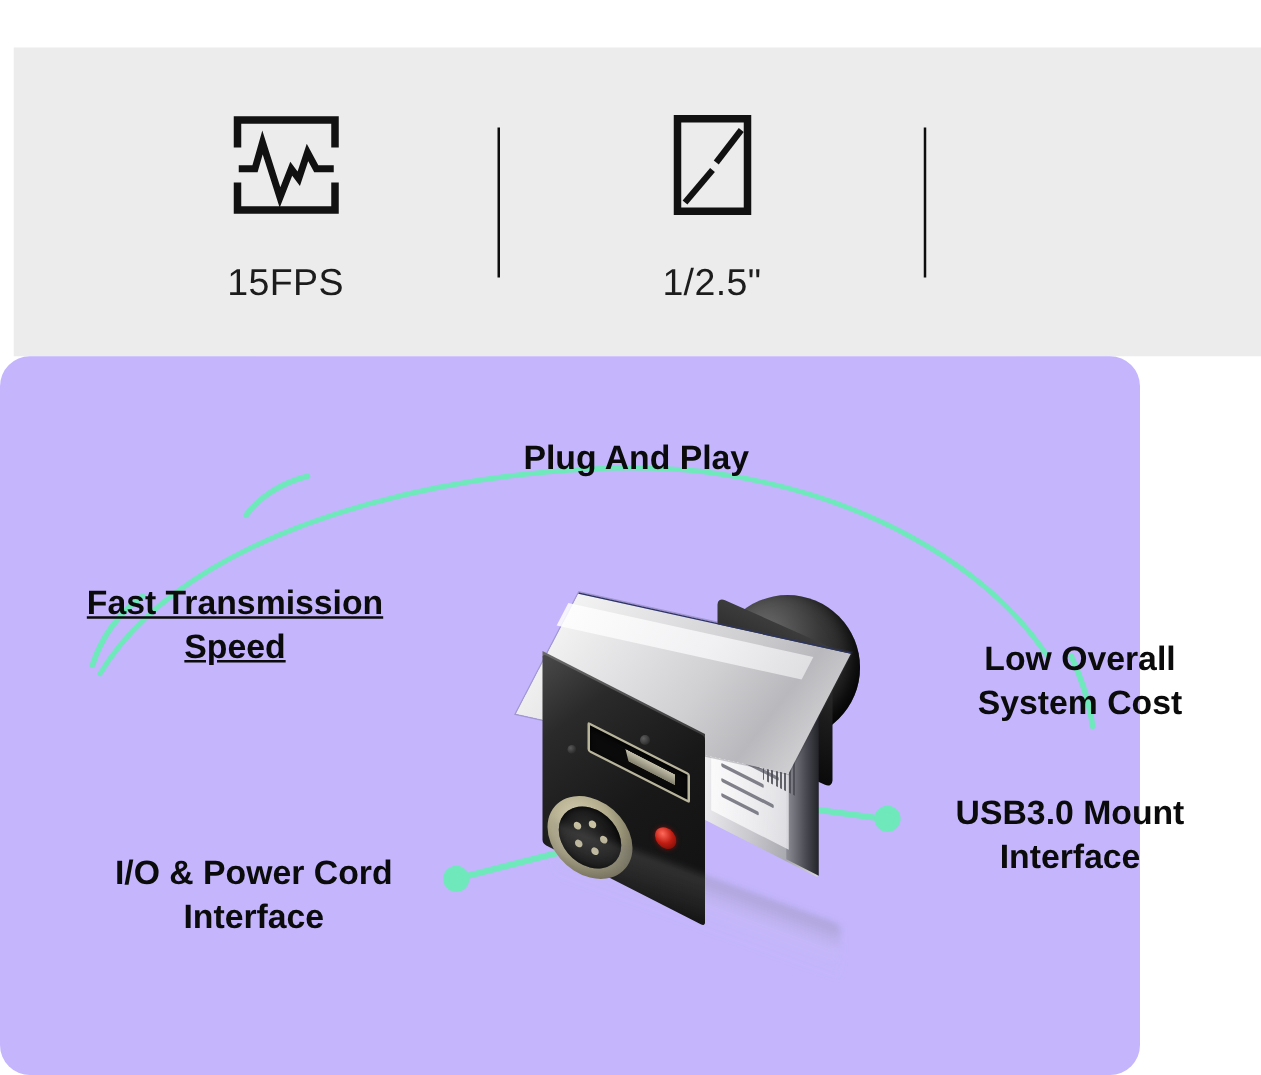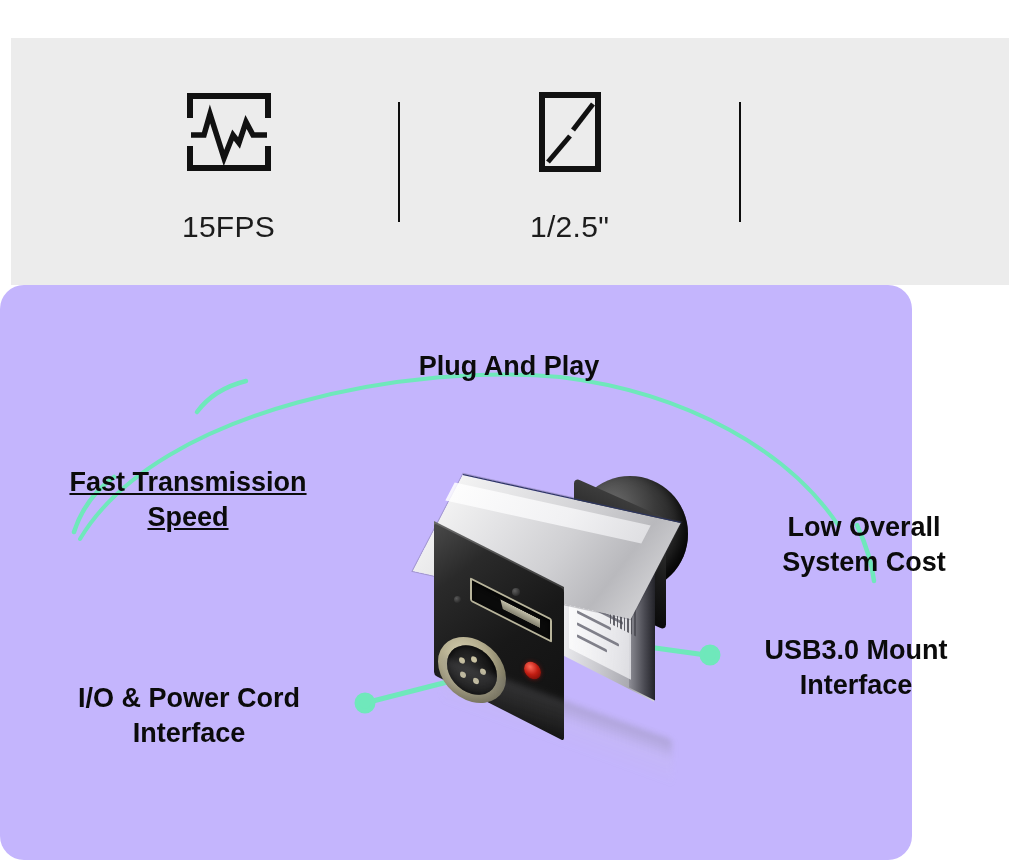--- a/index.html
+++ b/index.html
@@ -76,21 +76,21 @@
     font-weight: bold;
     color: #0b0b0b;
     text-align: center;
     line-height: 1.28;
     white-space: pre-line;
   }
   #callout-plug  { left: 349px; top: 64px;  width: 320px; }
   #callout-fast  { left: 28px;  top: 180px; width: 320px; text-decoration: underline; }
   #callout-low   { left: 730px; top: 208px; width: 268px; margin-top: 17px; }
   #callout-usb   { left: 716px; top: 348px; width: 280px; }
-  #callout-io    { left: 24px;  top: 396px; width: 330px; }
+  #callout-io    { left: 38px;  top: 396px; width: 330px; }
 
   #arc-svg, #leader-svg {
     position: absolute;
     left: 0;
     top: 0;
     width: 1009px;
     height: 575px;
     overflow: visible;
     pointer-events: none;
   }

